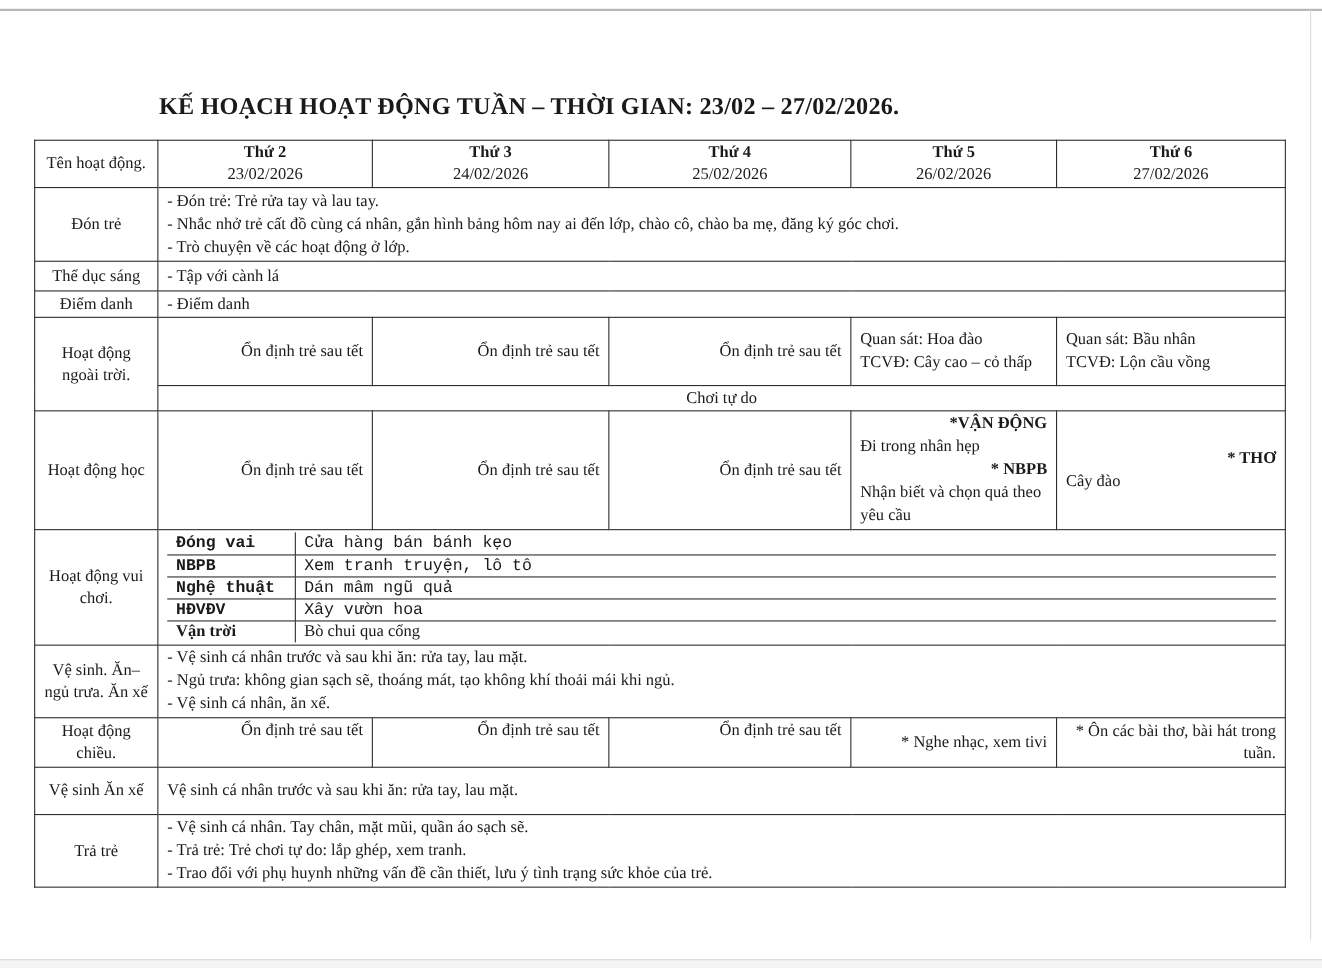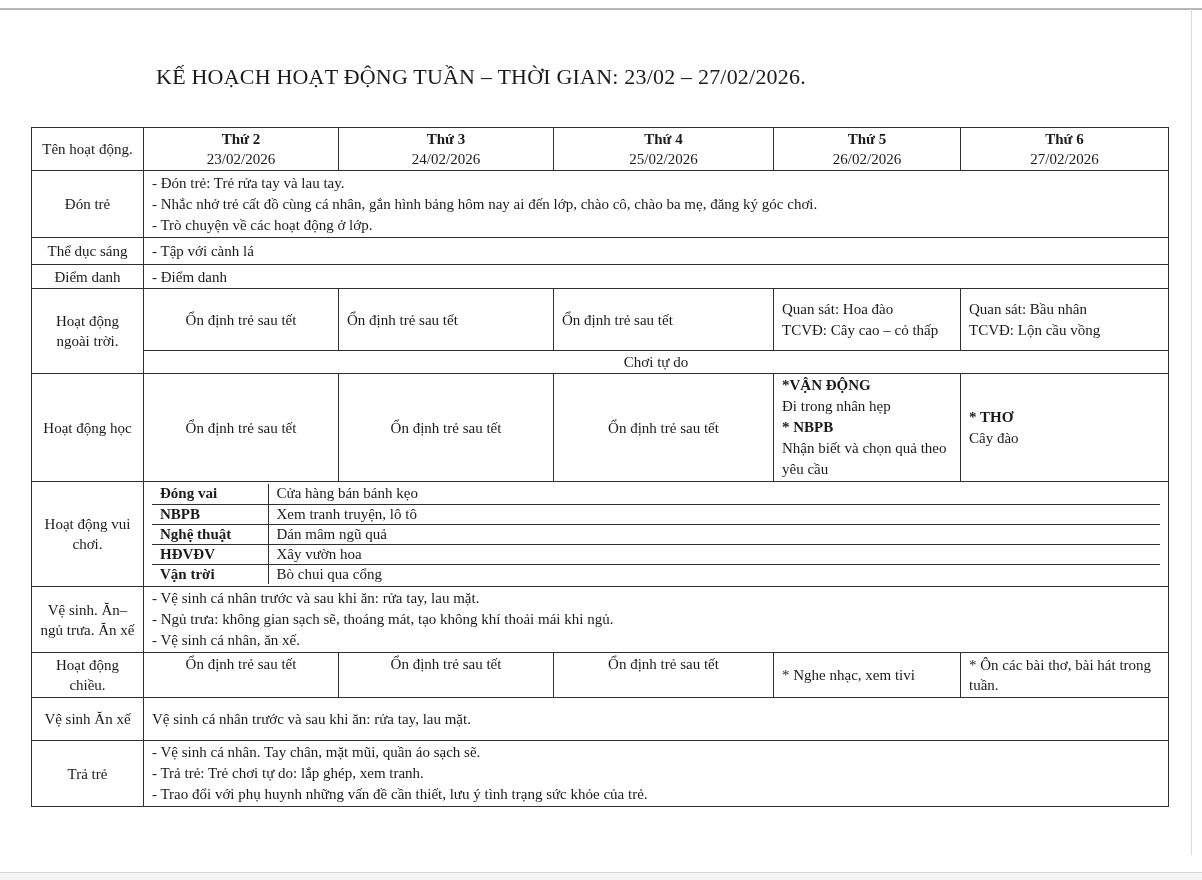--- a/index.html
+++ b/index.html
@@ -4,44 +4,44 @@
 <style>
   * { margin:0; padding:0; box-sizing:border-box; }
   html,body { width:1202px; height:880px; background:#ffffff; }
   body { font-family:"Liberation Serif", serif; color:#1a1a1a; position:relative; overflow:hidden; }
 
   
   .scan-top-edge   { position:absolute; left:0; top:8px;  width:1202px; height:2px; background:#b6b6b6; }
   .scan-right-edge { position:absolute; left:1191px; top:9px; width:1px; height:846px; background:#dadada; }
   .scan-bottom-strip { position:absolute; left:0; top:872px; width:1202px; height:8px; background:#f4f4f4; border-top:1px solid #d6d6d6; }
 
-  .doc-title { position:absolute; left:0; top:64px; width:962px; text-align:center;
-               font-size:22px; font-weight:normal; letter-spacing:0.2px; }
+  .doc-title { position:absolute; left:0; top:84px; width:962px; text-align:center;
+               font-size:22px; font-weight:bold; letter-spacing:0.2px; }
 
   table.plan { position:absolute; left:31px; top:127px; width:1137px;
                border-collapse:collapse; table-layout:fixed; }
   table.plan td, table.plan th { border:1px solid #2f2f2f; font-size:15px; font-weight:normal;
                padding:1px 8px; line-height:20px; vertical-align:middle; overflow:hidden; }
 
   th.col-label, td.row-label { text-align:center; font-weight:bold; padding:1px 4px; line-height:19px; }
 
   .day-head { text-align:center; }
   .day-name { font-weight:bold; }
   .day-date { font-weight:normal; }
 
   .tl  { text-align:left;  vertical-align:top; }
   .cc  { text-align:center; vertical-align:middle; }
   .ml  { text-align:left;  vertical-align:middle; }
-  .b   { font-weight:bold; }
+  .b   { font-weight:bold;text-align:right; }
   .lines div { line-height:21px; }
 
   td.sub-wrap { padding:0; vertical-align:top; }
   table.sub { width:100%; height:100%; border-collapse:collapse; table-layout:fixed; }
   table.sub td { padding:0 8px; font-size:15px; line-height:19px; height:20px; border:none; }
-  table.sub tr:not(:last-child) td { border-bottom:1px solid #2f2f2f; }
+  table.sub tr:not(:last-child) td { border-bottom:1px solid #2f2f2f;font-family:Liberation Mono, monospace; }
   table.sub td.sub-label { width:116px; border-right:1px solid #2f2f2f; font-weight:bold; }
 
   tr.r-header    { height:42px; }
   tr.r-dontre    { height:67px; }
   tr.r-theduc    { height:27px; }
   tr.r-diemdanh  { height:24px; }
   tr.r-ngoaitroi { height:62px; }
   tr.r-choitudo  { height:21px; }
   tr.r-hoc       { height:103px; }
   tr.r-vuichoi   { height:105px; }

